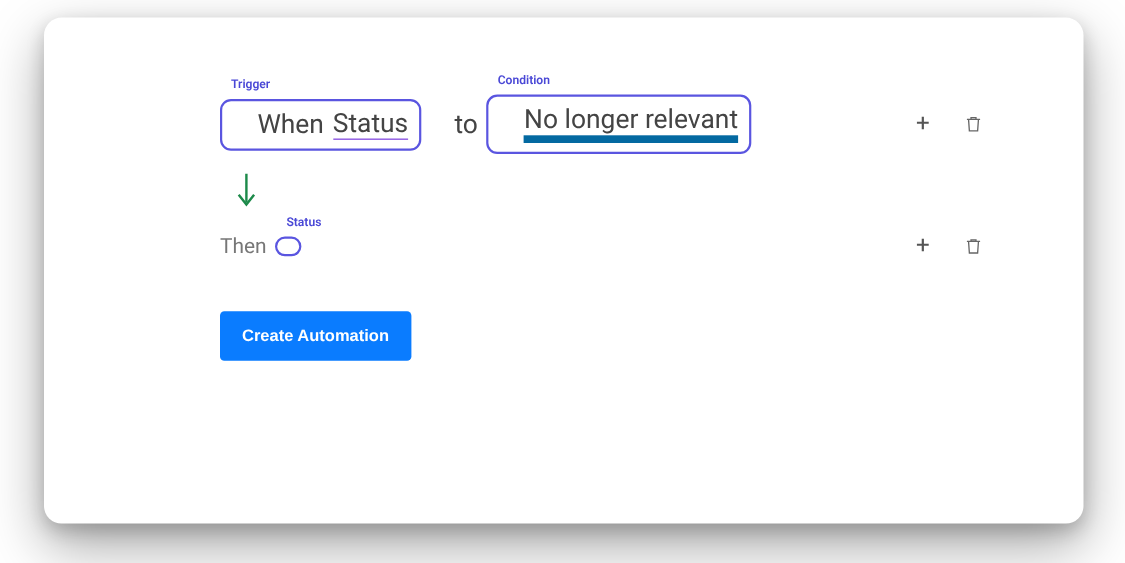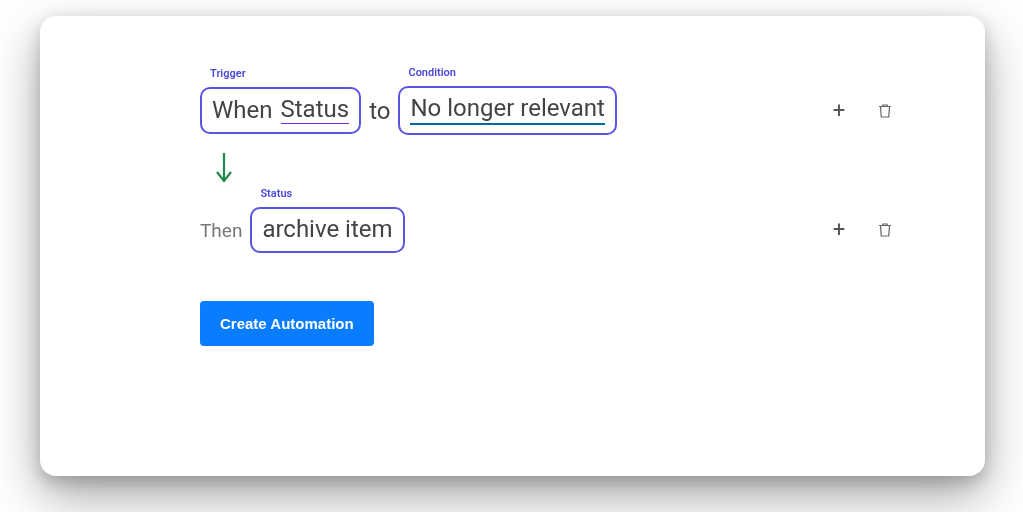--- a/index.html
+++ b/index.html
@@ -27,20 +27,21 @@
       align-items: center;
       gap: 8px;
       margin-bottom: 16px;
     }
     .row-text {
       font-size: 24px;
       color: #444;
       display: inline-flex;
       align-items: flex-end;
       gap: 8px;
+      margin-left: 22px;
     }
     .status-word {
       border-bottom: 1px solid #6d28d9;
       padding-bottom: 0;
     }
     .pill {
       position: relative;
       border: 2.5px solid #5a55e0;
       border-radius: 10px;
       padding: 6px 10px 8px 10px;
@@ -50,21 +51,21 @@
     }
     .pill-label {
       position: absolute;
       top: -22px;
       left: 8px;
       font-size: 11px;
       font-weight: 600;
       color: #4a48d6;
     }
     .condition-value {
-      border-bottom: 2px solid #0369a1;
+      border-bottom: 7px solid #0369a1;
       padding-bottom: 1px;
     }
     .row-controls {
       position: absolute;
       right: 30px;
       top: 50%;
       transform: translateY(-50%);
       display: flex;
       gap: 26px;
       align-items: center;
@@ -140,21 +141,20 @@
         <line x1="12" y1="2" x2="12" y2="28"></line>
         <polyline points="5,21 12,30 19,21"></polyline>
       </svg>
   </div>
 
   
   <div class="row then-row">
     <span class="then-word">Then</span>
     <div class="pill">
       <span class="pill-label">Status</span>
-      <span class="row-text">archive item</span>
     </div>
 
     <div class="row-controls">
       <span class="icon-btn plus-icon"></span>
       <span class="icon-btn trash-icon">
         <svg viewBox="0 0 24 24">
             <path d="M4 6h16M9 6V4h6v2M6 6l1 14h10l1-14"></path>
           </svg>
       </span>
     </div>

